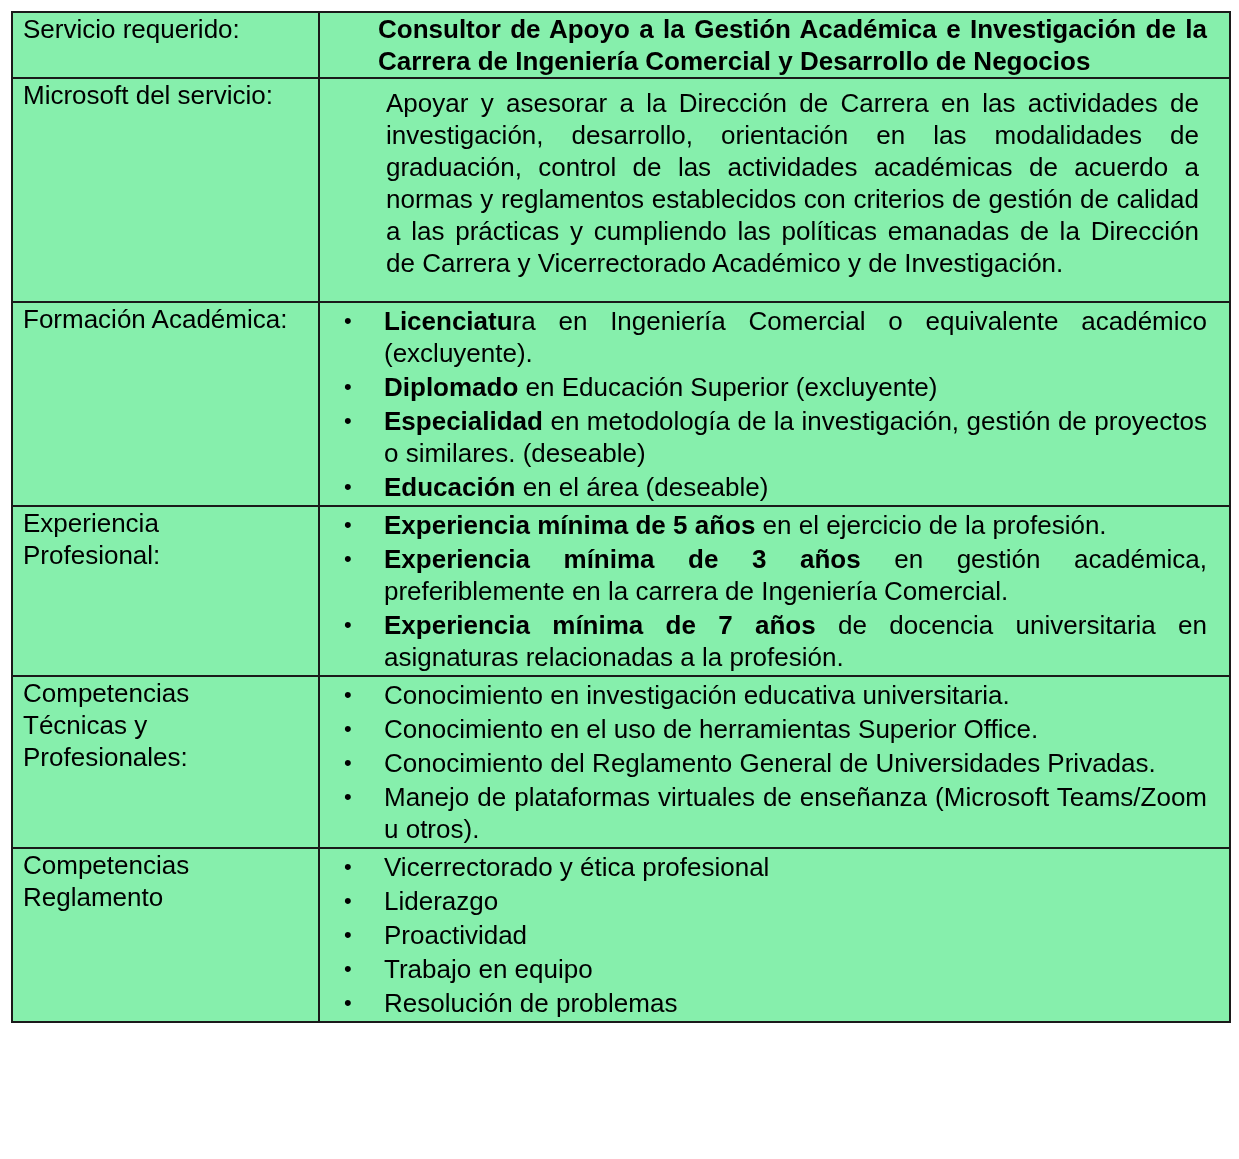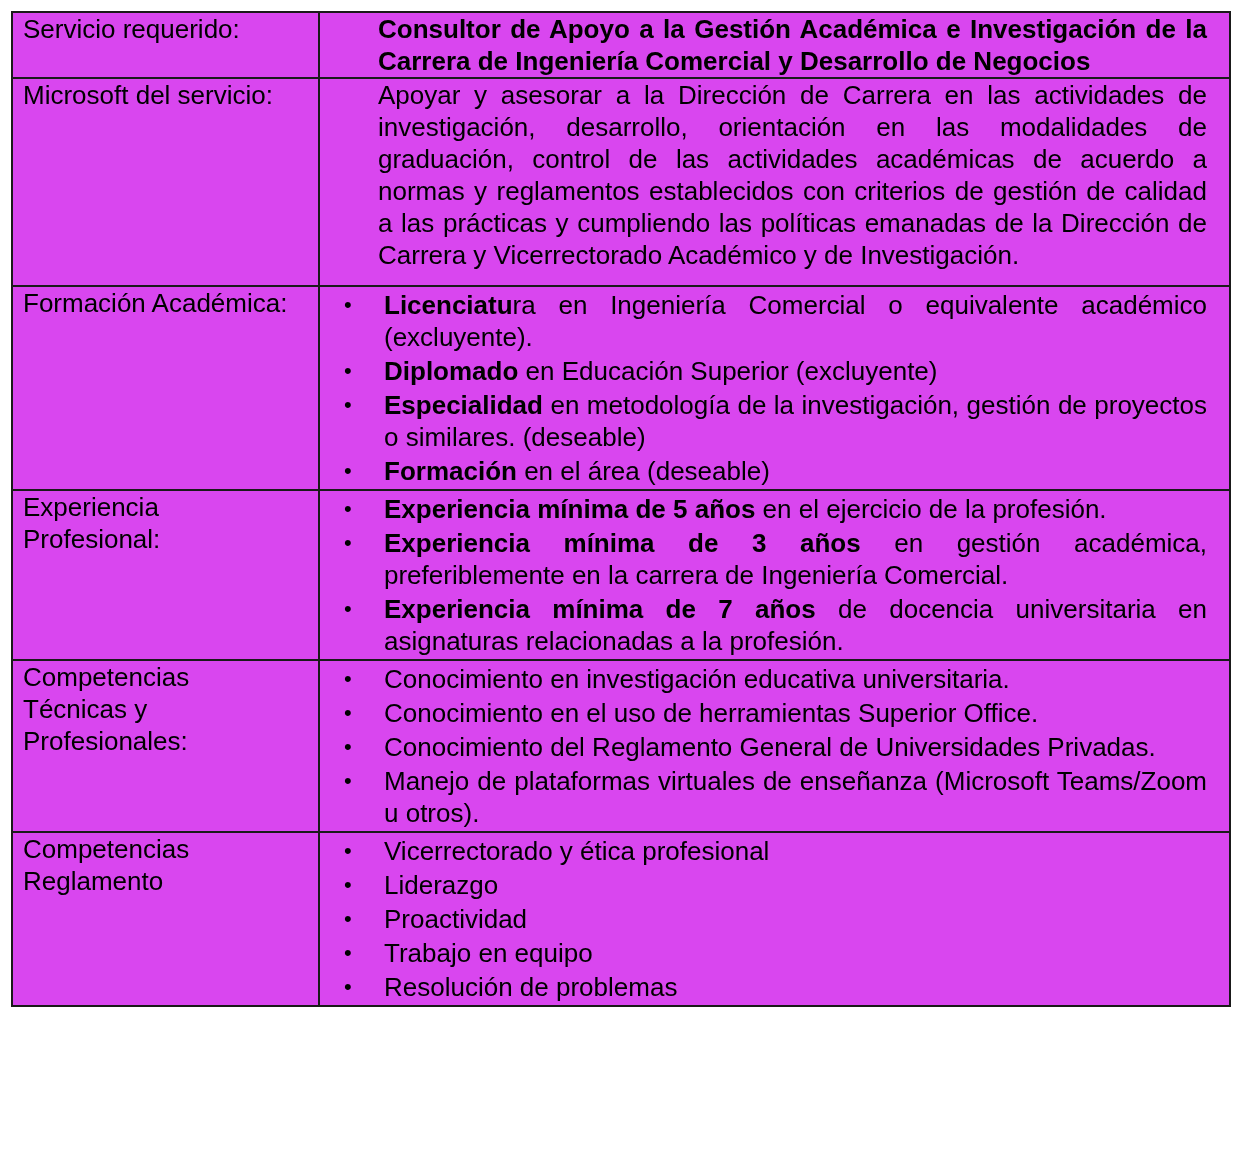--- a/index.html
+++ b/index.html
@@ -12,26 +12,26 @@
     font-family: "Liberation Sans", sans-serif;
     font-size: 26px;
     line-height: 32px;
     color: #000;
     table-layout: fixed;
   }
   .doc-table td {
     border: 2px solid #1a1a1a;
     vertical-align: top;
     padding: 0 22px 0 10px;
-    background: #d946ef;
+    background: #86efac;
   }
   .col-label { width: 307px; }
   .label-cell { text-align: left; }
   .value-cell { text-align: justify; }
-  .value-text { padding-left: 48px; margin: 0; }
+  .value-text { padding-left: 48px; margin: 8px; }
   .title-text { font-weight: bold; padding-left: 48px; }
   .obj-text { padding-bottom: 14px; }
   ul.bullets { list-style: none; margin: 0; padding: 0; }
   ul.bullets li {
     position: relative;
     padding-left: 54px;
     text-align: justify;
     margin: 2px 0;
   }
   ul.bullets li .bullet-dot {
@@ -64,21 +64,21 @@
         </td>
     </tr>
 
     <tr>
       <td class="label-cell"><span>Formación Académica:</span></td>
       <td class="value-cell">
         <ul class="bullets">
           <li><span class="bullet-dot">•</span><b>Licenciatu</b><span>ra en Ingeniería Comercial o equivalente académico (excluyente).</span></li>
           <li><span class="bullet-dot">•</span><b>Diplomado</b><span> en Educación Superior (excluyente)</span></li>
           <li><span class="bullet-dot">•</span><b>Especialidad</b><span> en metodología de la investigación, gestión de proyectos o similares. (deseable)</span></li>
-          <li><span class="bullet-dot">•</span><b>Formación</b><span> en el área (deseable)</span></li>
+          <li><span class="bullet-dot">•</span><b>Educación</b><span> en el área (deseable)</span></li>
         </ul>
       </td>
     </tr>
 
     <tr>
       <td class="label-cell"><span>Experiencia Profesional:</span></td>
       <td class="value-cell">
         <ul class="bullets">
           <li><span class="bullet-dot">•</span><b>Experiencia mínima de 5 años</b><span> en el ejercicio de la profesión.</span></li>
           <li><span class="bullet-dot">•</span><b>Experiencia mínima de 3 años</b><span> en gestión académica, preferiblemente en la carrera de Ingeniería Comercial.</span></li>

